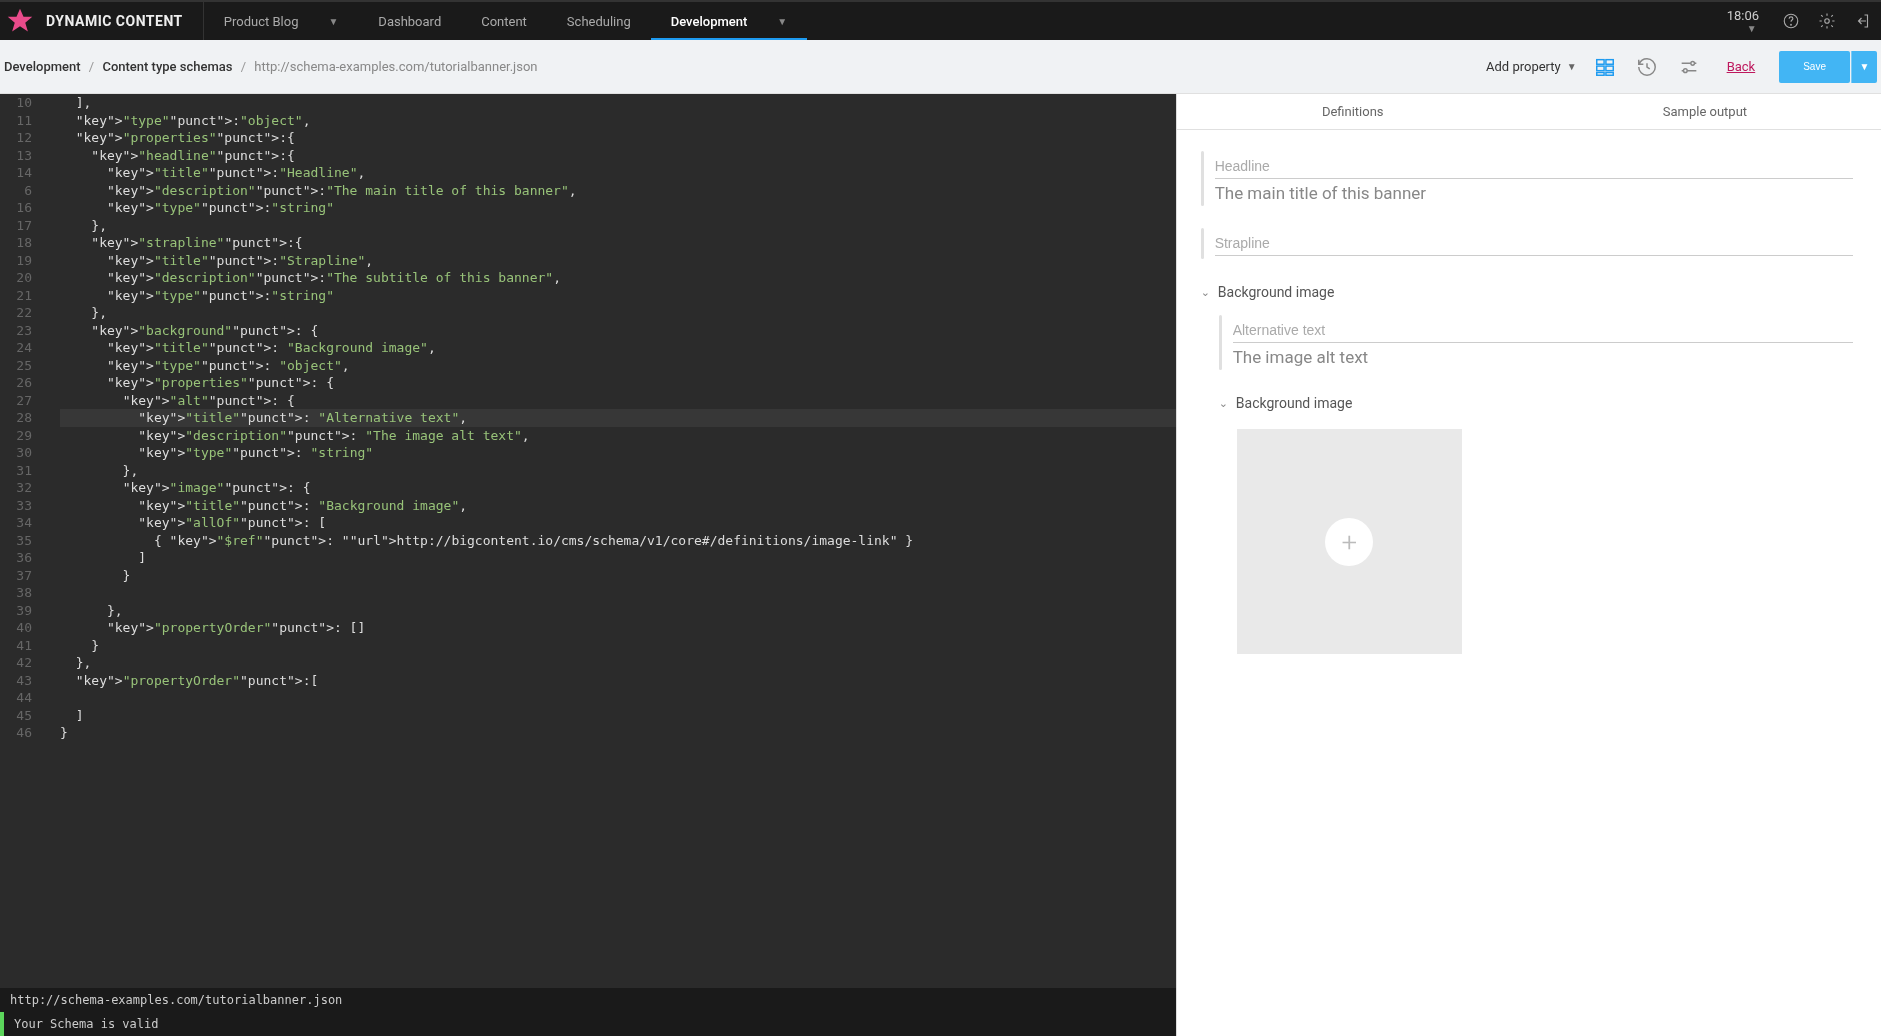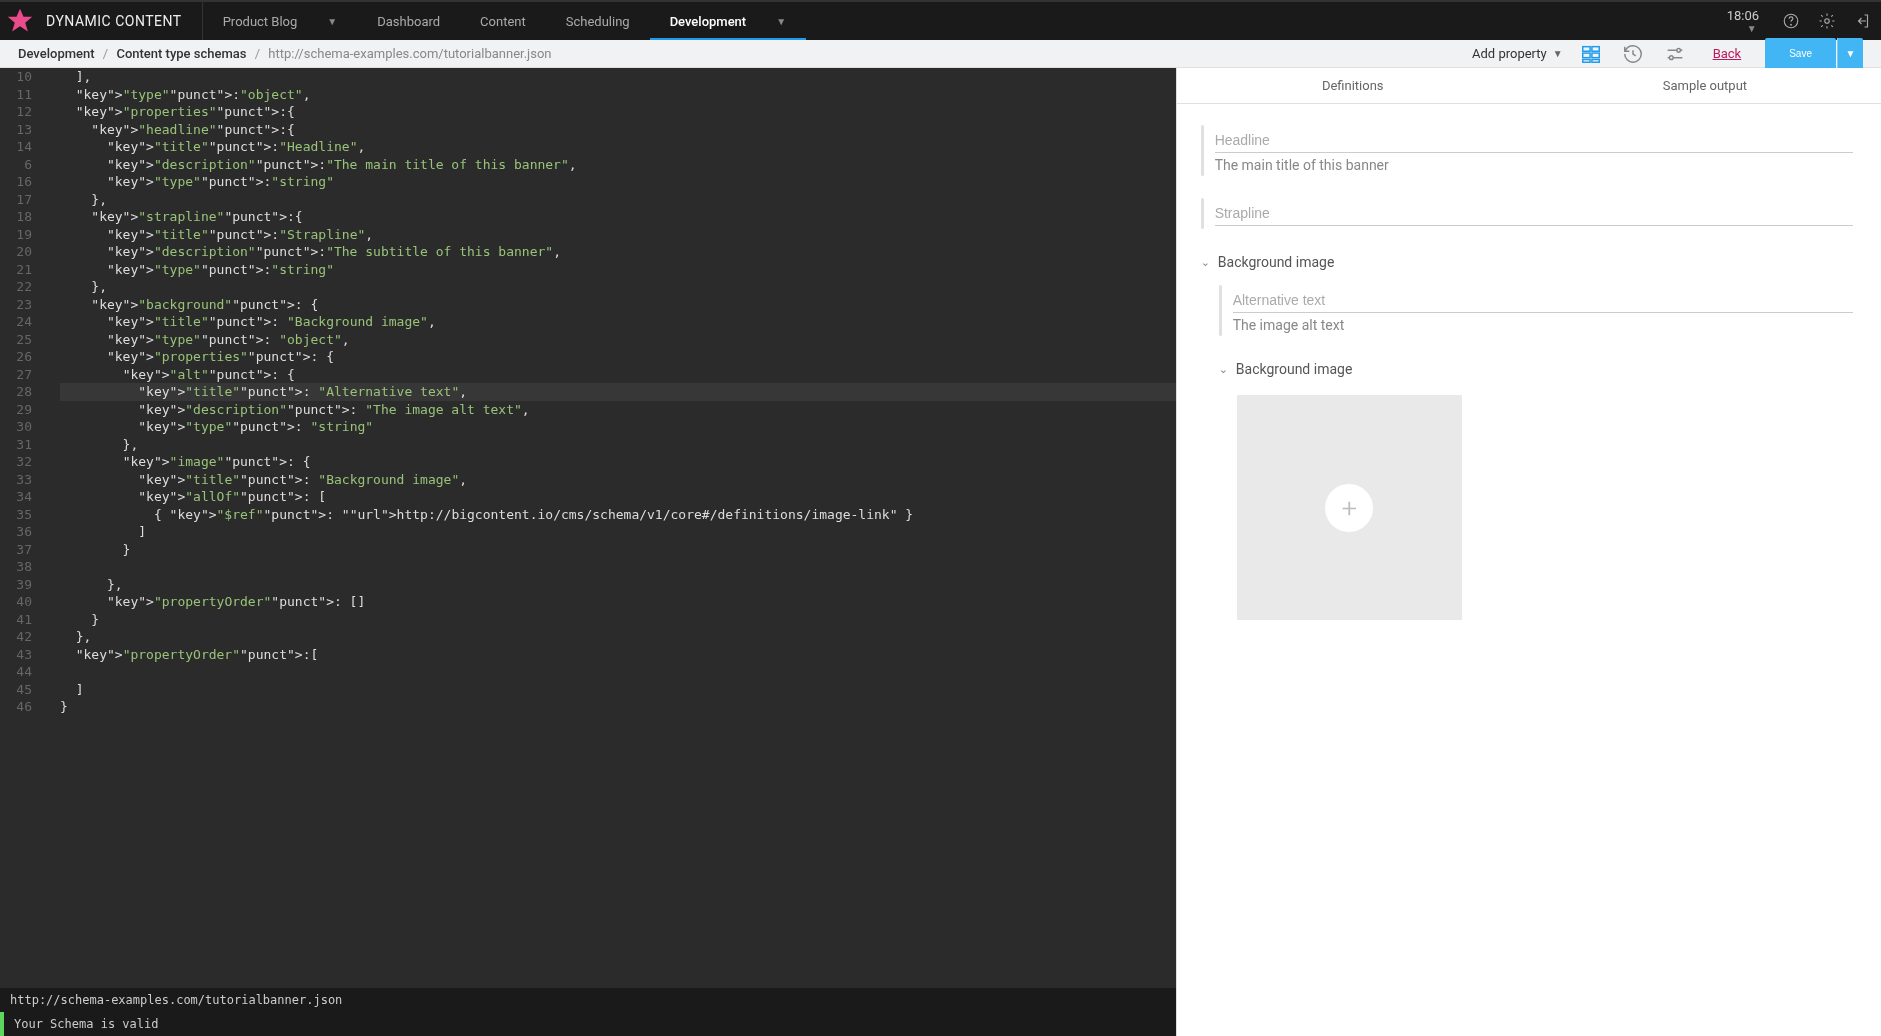--- a/index.html
+++ b/index.html
@@ -3,32 +3,32 @@
 <meta charset="utf-8">
 <style>
   * { box-sizing: border-box; margin: 0; padding: 0; }
   html, body { height: 100%; font-family: -apple-system, BlinkMacSystemFont, "Segoe UI", Roboto, Helvetica, Arial, sans-serif; background: #fff; color: #333; }
   body { display: flex; flex-direction: column; overflow: hidden; }
   
   
   .topbar { background: #1a1a1a; height: 40px; display: flex; align-items: center; color: #ccc; font-size: 13px; border-top: 2px solid #333; }
   .logo { width: 40px; height: 40px; display: flex; align-items: center; justify-content: center; }
   .logo svg { width: 28px; height: 28px; }
-  .brand { font-weight: 400; letter-spacing: 0.5px; color: #eee; padding: 0 20px 0 6px; font-size: 14px; border-right: 1px solid #333; height: 100%; display: flex; align-items: center; }
+  .brand { font-weight: 700; letter-spacing: 0.5px; color: #eee; padding: 0 20px 0 6px; font-size: 14px; border-right: 1px solid #333; height: 100%; display: flex; align-items: center; }
   .nav-item { padding: 0 20px; height: 100%; display: flex; align-items: center; cursor: pointer; color: #aaa; position: relative; }
   .nav-item.active { color: #fff; font-weight: 500; }
   .nav-item.active::after { content: ""; position: absolute; bottom: 0; left: 0; right: 0; height: 2px; background: #1e9bf0; }
   .nav-chevron { margin-left: 30px; font-size: 10px; color: #888; }
   .topbar-right { margin-left: auto; display: flex; align-items: center; height: 100%; }
   .time { color: #ccc; padding: 0 14px; display: flex; align-items: center; flex-direction: column; }
   .top-icon { width: 36px; height: 40px; display: flex; align-items: center; justify-content: center; cursor: pointer; color: #aaa; }
   .top-icon svg { width: 18px; height: 18px; stroke: currentColor; fill: none; stroke-width: 1.5; }
   
   
-  .actionbar { height: 28px; background: #f0f2f4; display: flex; align-items: center; padding: 0 18px; border-bottom: 1px solid #e0e0e0; font-size: 13px; gap: 40px; }
+  .actionbar { height: 54px; background: #f0f2f4; display: flex; align-items: center; padding: 0 4px; border-bottom: 1px solid #e0e0e0; font-size: 13px; gap: 40px; }
   .crumb { color: #555; }
   .crumb-link { color: #333; font-weight: 500; cursor: pointer; }
   .crumb-sep { color: #999; padding: 0 5px; }
   .crumb-url { color: #888; }
   .actionbar-right { margin-left: auto; display: flex; align-items: center; gap: 14px; }
   .add-prop { display: flex; align-items: center; gap: 6px; cursor: pointer; color: #333; font-size: 13px; }
   .tool-icon { width: 28px; height: 28px; display: flex; align-items: center; justify-content: center; cursor: pointer; color: #1e9bf0; }
   .tool-icon.muted { color: #888; }
   .tool-icon svg { width: 22px; height: 22px; stroke: currentColor; fill: none; stroke-width: 1.6; }
   .back-link { color: #be185d; cursor: pointer; padding: 0 10px; text-decoration: underline; }
@@ -55,21 +55,21 @@
   
   .preview-tabs { display: flex; border-bottom: 1px solid #e0e0e0; }
   .preview-tab { flex: 1; text-align: center; padding: 10px 0; font-size: 13px; color: #666; cursor: pointer; }
   .preview-tab.active { color: #1e9bf0; font-weight: 500; border-bottom: 2px solid #1e9bf0; }
   .preview-body { flex: 1; overflow: auto; padding: 24px 28px 24px 24px; }
   
   .form-field { position: relative; margin-bottom: 28px; padding-left: 14px; }
   .form-field::before { content: ""; position: absolute; left: 0; top: -3px; bottom: -3px; width: 3px; background: #e0e0e0; border-radius: 2px;}
   .form-field input { width: 100%; border: none; border-bottom: 1px solid #ccc; font-size: 14px; padding: 4px 0; outline: none; color: #333; background: transparent; }
   .form-field input::placeholder { color: #aaa; }
-  .form-field .hint { font-size: 14px; color: #888; margin-top: 4px; }
+  .form-field .hint { font-size: 17px; color: #888; margin-top: 4px; }
   
   .collapse-header { display: flex; align-items: center; gap: 8px; font-size: 14px; color: #555; cursor: pointer; margin: 10px 0 18px 0; }
   .collapse-header .chev { font-size: 11px; color: #888; transform: rotate(0deg);}
   .nested { margin-left: 18px; }
   
   .image-drop { width: 225px; height: 225px; background: #e9e9e9; display: flex; align-items: center; justify-content: center; cursor: pointer; margin-left: 18px;}
   .image-drop .plus { width: 48px; height: 48px; border-radius: 50%; background: #fff; display: flex; align-items: center; justify-content: center; color: #bbb; font-size: 26px; }
 </style>
 </head>
 <body>

